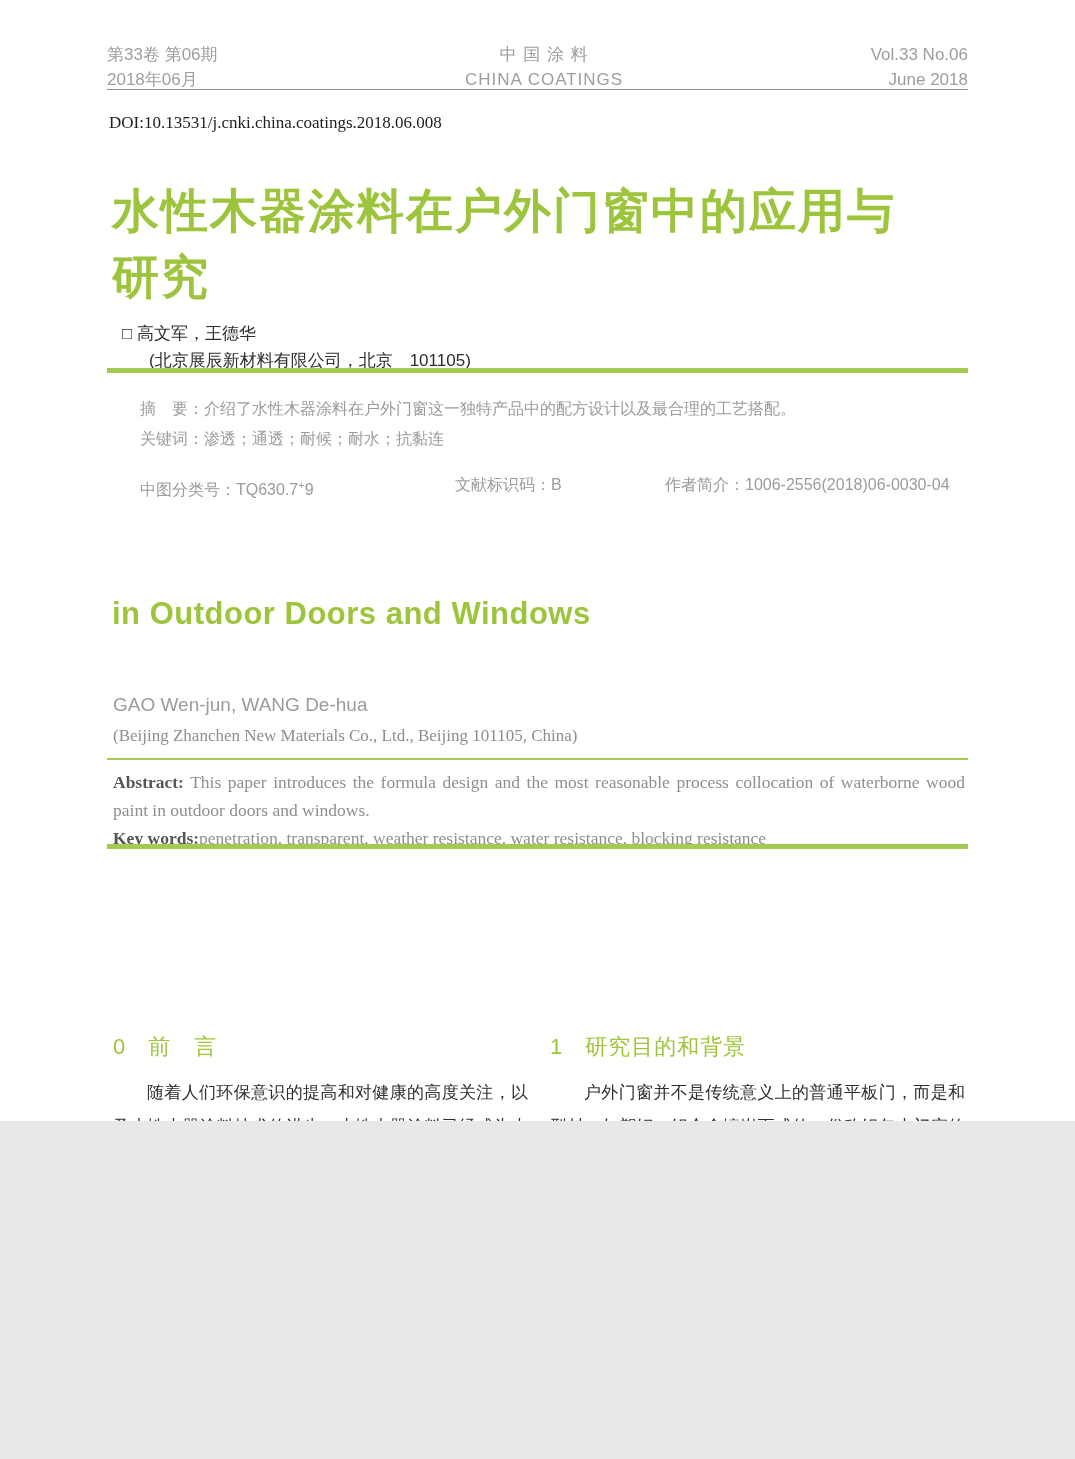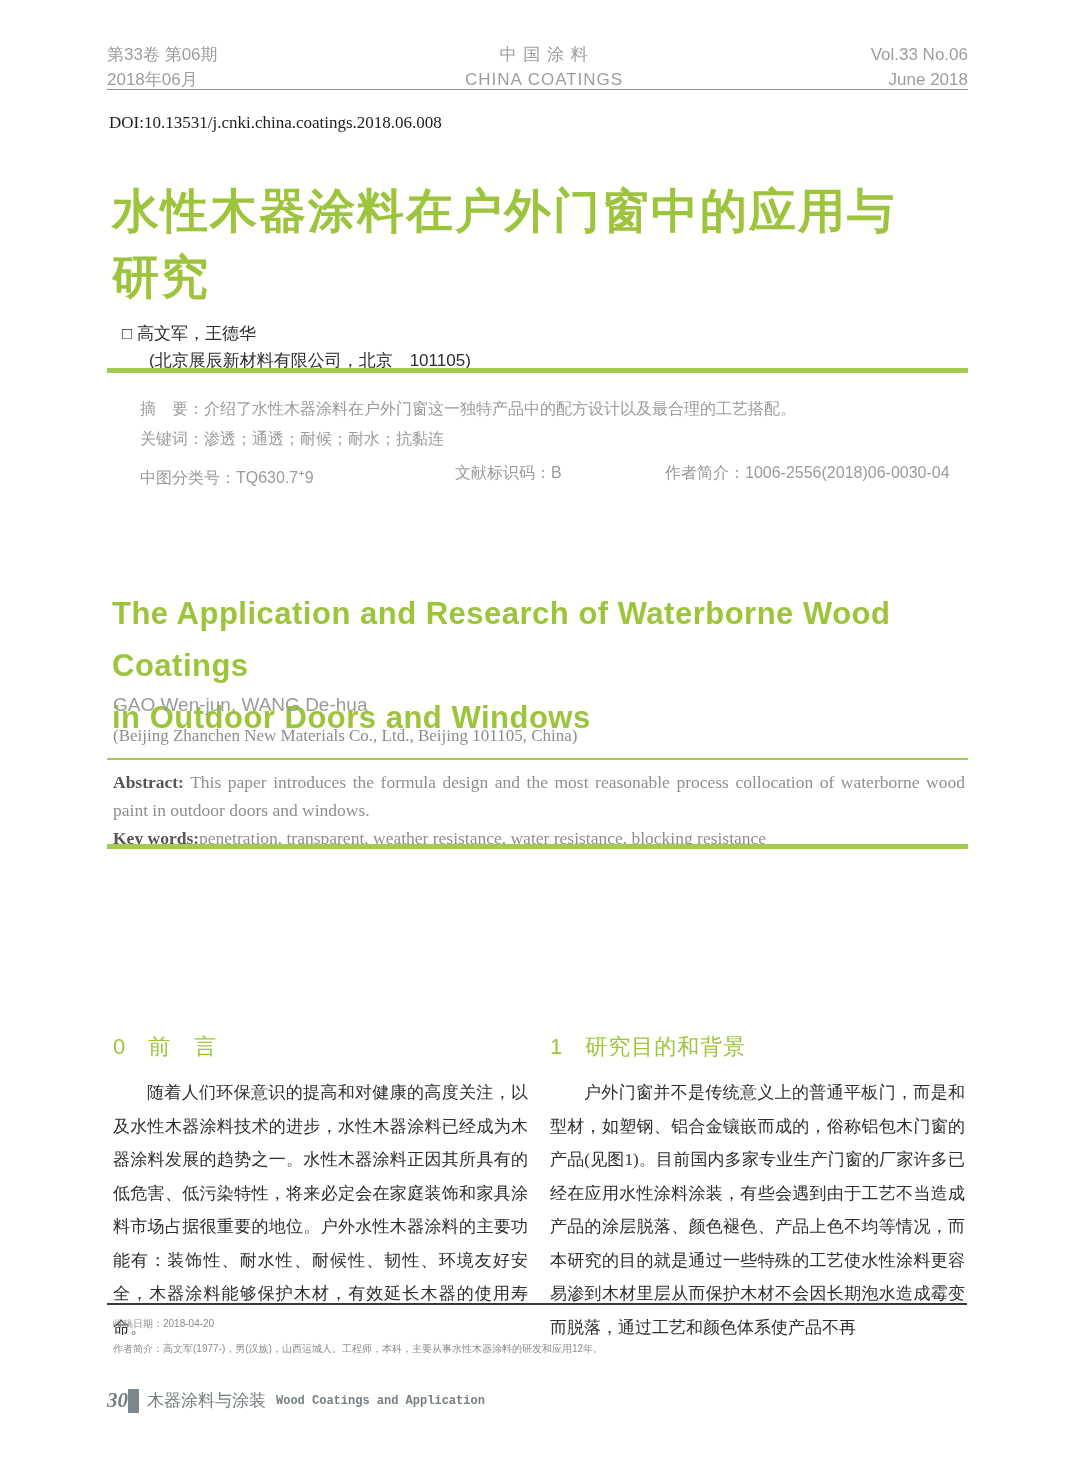--- a/index.html
+++ b/index.html
@@ -1,20 +1,20 @@
 <!DOCTYPE html>
 <html style="--accent: #9dc43d; --accent-rule: #a4ca52;"><head>
 <meta charset="utf-8">
 <style>
   * { margin: 0; padding: 0; box-sizing: border-box; }
   html, body { background: #e8e8e8; }
   .page {
     position: relative;
     width: 1075px;
-    height: 1459px;
+    height: 1121px;
     background: #fffffd;
     margin: 0 auto;
     overflow: hidden;
     font-family: "Liberation Sans", sans-serif;
   }
   
   .jheader {
     position: absolute;
     left: 107px; right: 107px; top: 42px;
     display: flex; justify-content: space-between;
@@ -52,21 +52,21 @@
   .rule-green-thick-1 {
     position: absolute; left: 107px; right: 107px; top: 368px;
     height: 5px; background: var(--accent-rule);
   }
   
   .meta-zh {
     position: absolute; left: 140px; right: 108px; top: 396px;
     color: #9b9b9b; font-size: 16px; line-height: 26px;
   }
   .meta-zh .row { margin-bottom: 4px; }
-  .meta-zh .clc-row { display: flex; margin-top: 8px; }
+  .meta-zh .clc-row { display: flex; margin-top: 20px; }
   .meta-zh .clc-row .seg1 { width: 315px; }
   .meta-zh .clc-row .seg2 { width: 210px; }
   sup.plus { font-size: 11px; vertical-align: super; }
   
   .title-en {
     position: absolute; left: 112px; top: 588px; width: 880px;
     color: var(--accent);
     font-weight: bold;
     font-size: 31px;
     line-height: 52px;
@@ -200,21 +200,20 @@
       <div class="seg2">
         <span>文献标识码：</span><span>B</span>
       </div>
       <div class="seg3">
         <span>作者简介：</span><span>1006-2556(2018)06-0030-04</span>
       </div>
     </div>
   </div>
 
   <h2 class="title-en">
-    <div>The Application and Research of Waterborne Wood Coatings</div>
     <div>in Outdoor Doors and Windows</div>
   </h2>
   <div class="authors-en">GAO Wen-jun, WANG De-hua</div>
   <div class="affil-en">(Beijing Zhanchen New Materials Co., Ltd., Beijing 101105, China)</div>
   <div class="rule-green-thin"></div>
 
   <div class="abstract-en">
     <div><b>Abstract:</b><span> This paper introduces the formula design and the most reasonable process collocation of waterborne wood paint in outdoor doors and windows.</span></div>
     <div><b>Key words:</b><span>penetration, transparent, weather resistance, water resistance, blocking resistance</span></div>
   </div>

